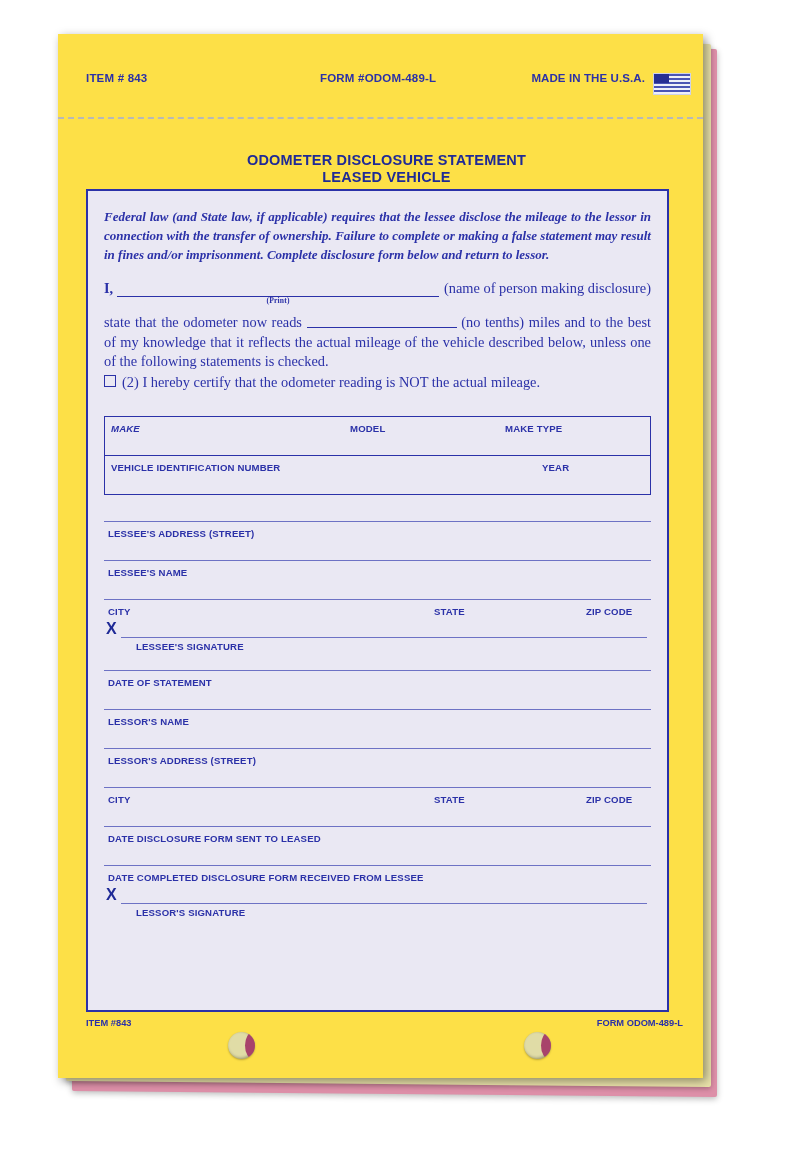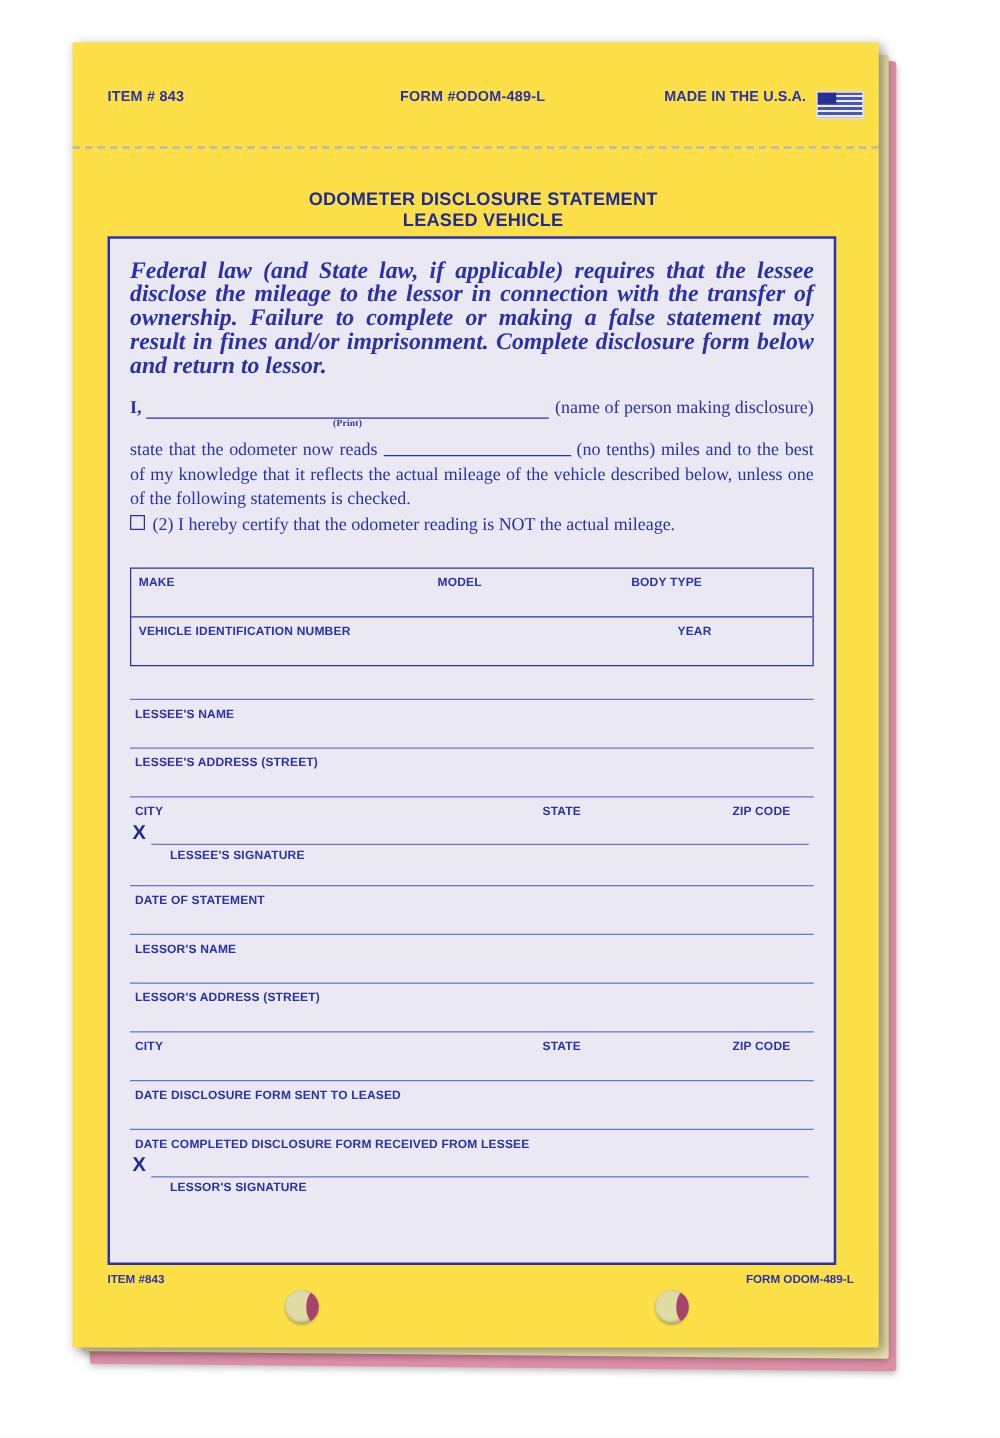--- a/index.html
+++ b/index.html
@@ -146,21 +146,21 @@
     background: #eae8f3;
     border: 2px solid #2b31a8;
     box-sizing: border-box;
     padding: 12px 14px 0 14px;
   }
 
   .legal {
     font-family: "Liberation Serif", serif;
     font-style: italic;
     font-weight: bold;
-    font-size: 19px;
+    font-size: 13px;
     line-height: 19px;
     color: #2b31a8;
     text-align: justify;
     margin: 4px 2px 0 2px;
   }
 
   
   .i-line {
     margin: 16px 2px 0 2px;
     font-family: "Liberation Serif", serif;
@@ -382,38 +382,38 @@
       <span>(no tenths) miles and to the best of my knowledge that it reflects the actual mileage of the vehicle described below, unless one of the following statements is checked.</span>
     </div>
 
 
     <div class="check-line">
       <span class="cbox"></span><span>(2) I hereby certify that the odometer reading is NOT the actual mileage.</span>
     </div>
 
     <div class="veh-table">
       <div class="veh-row first">
-        <div class="veh-cell" style="left:6px;">MAKE</div>
+        <div class="veh-cell" style="left:6px;font-style:italic;">MAKE</div>
         <div class="veh-cell" style="left:245px;">MODEL</div>
-        <div class="veh-cell" style="left:400px;">BODY TYPE</div>
+        <div class="veh-cell" style="left:400px;">MAKE TYPE</div>
       </div>
       <div class="veh-row">
         <div class="veh-cell" style="left:6px;">VEHICLE IDENTIFICATION NUMBER</div>
         <div class="veh-cell" style="left:437px;">YEAR</div>
       </div>
     </div>
 
     <div class="fields">
 
       <div class="fld">
+        <div class="fld-lbl left">LESSEE'S ADDRESS (STREET)</div>
+      </div>
+
+      <div class="fld">
         <div class="fld-lbl left">LESSEE'S NAME</div>
-      </div>
-
-      <div class="fld">
-        <div class="fld-lbl left">LESSEE'S ADDRESS (STREET)</div>
       </div>
 
       <div class="fld" style="height:22px;">
         <div class="fld-lbl left">CITY</div>
         <div class="fld-lbl state">STATE</div>
         <div class="fld-lbl zip">ZIP CODE</div>
       </div>
 
       <div class="sig">
         <div class="sig-x">X</div>

